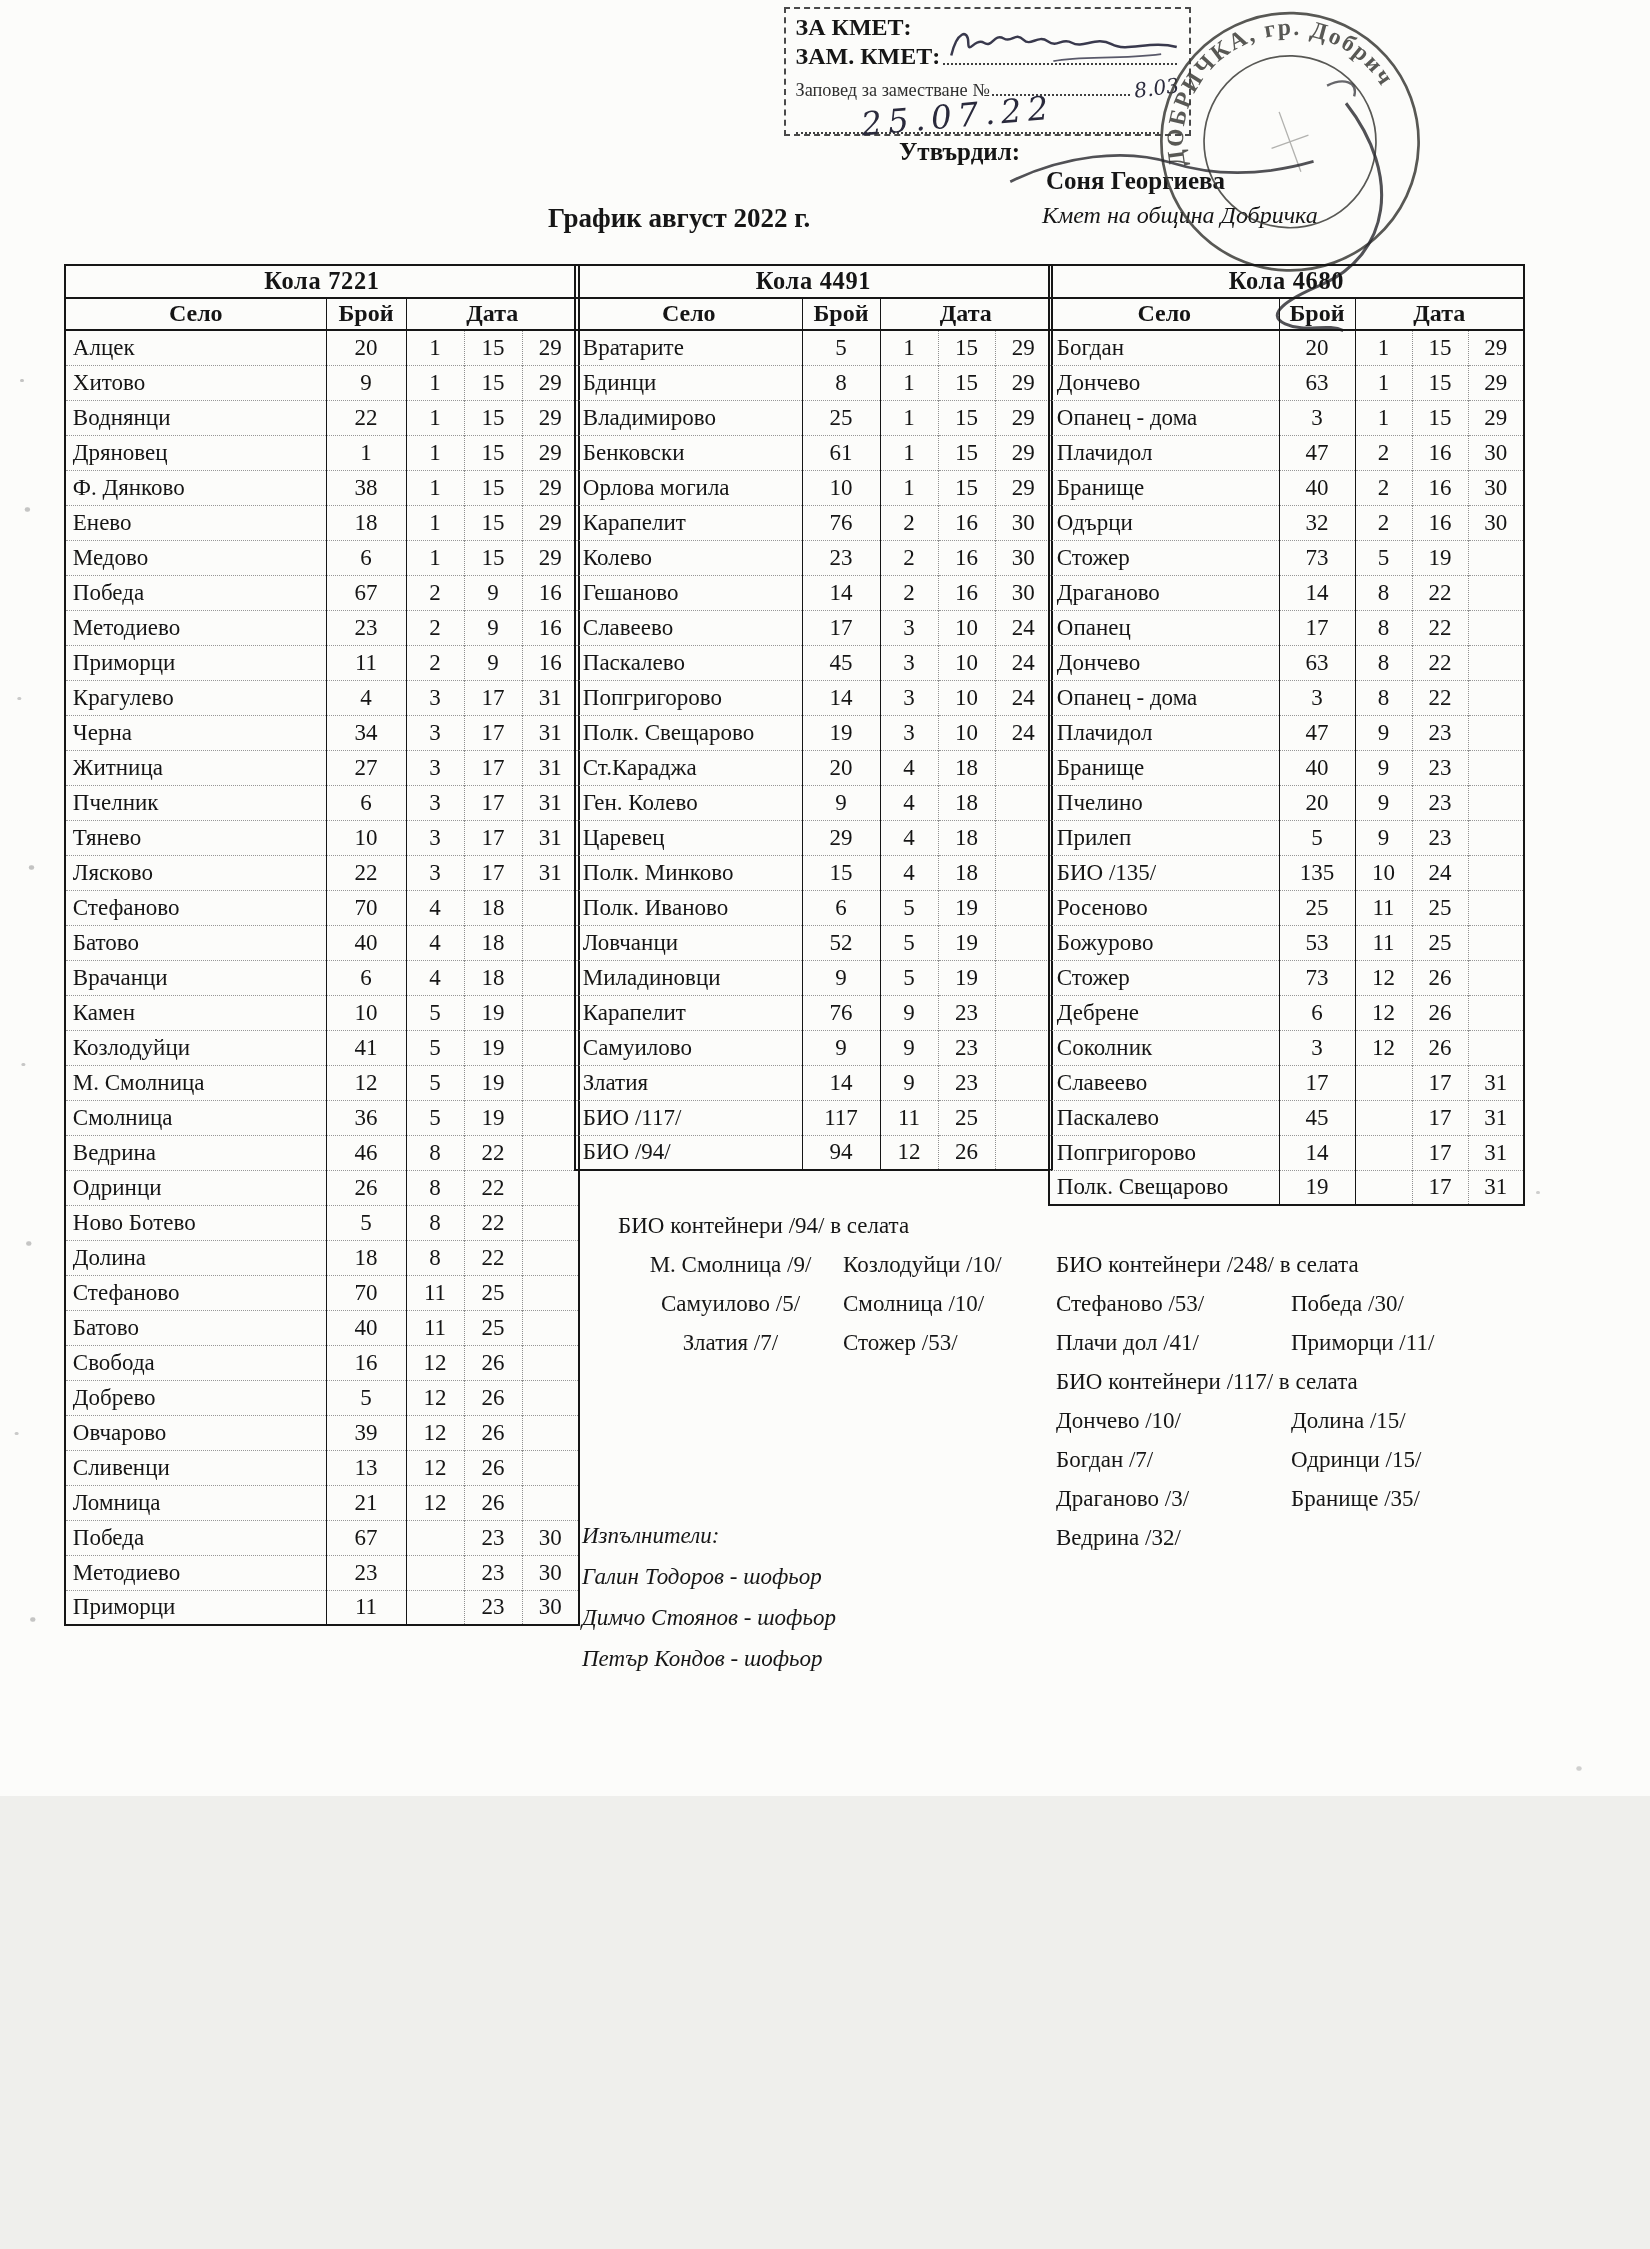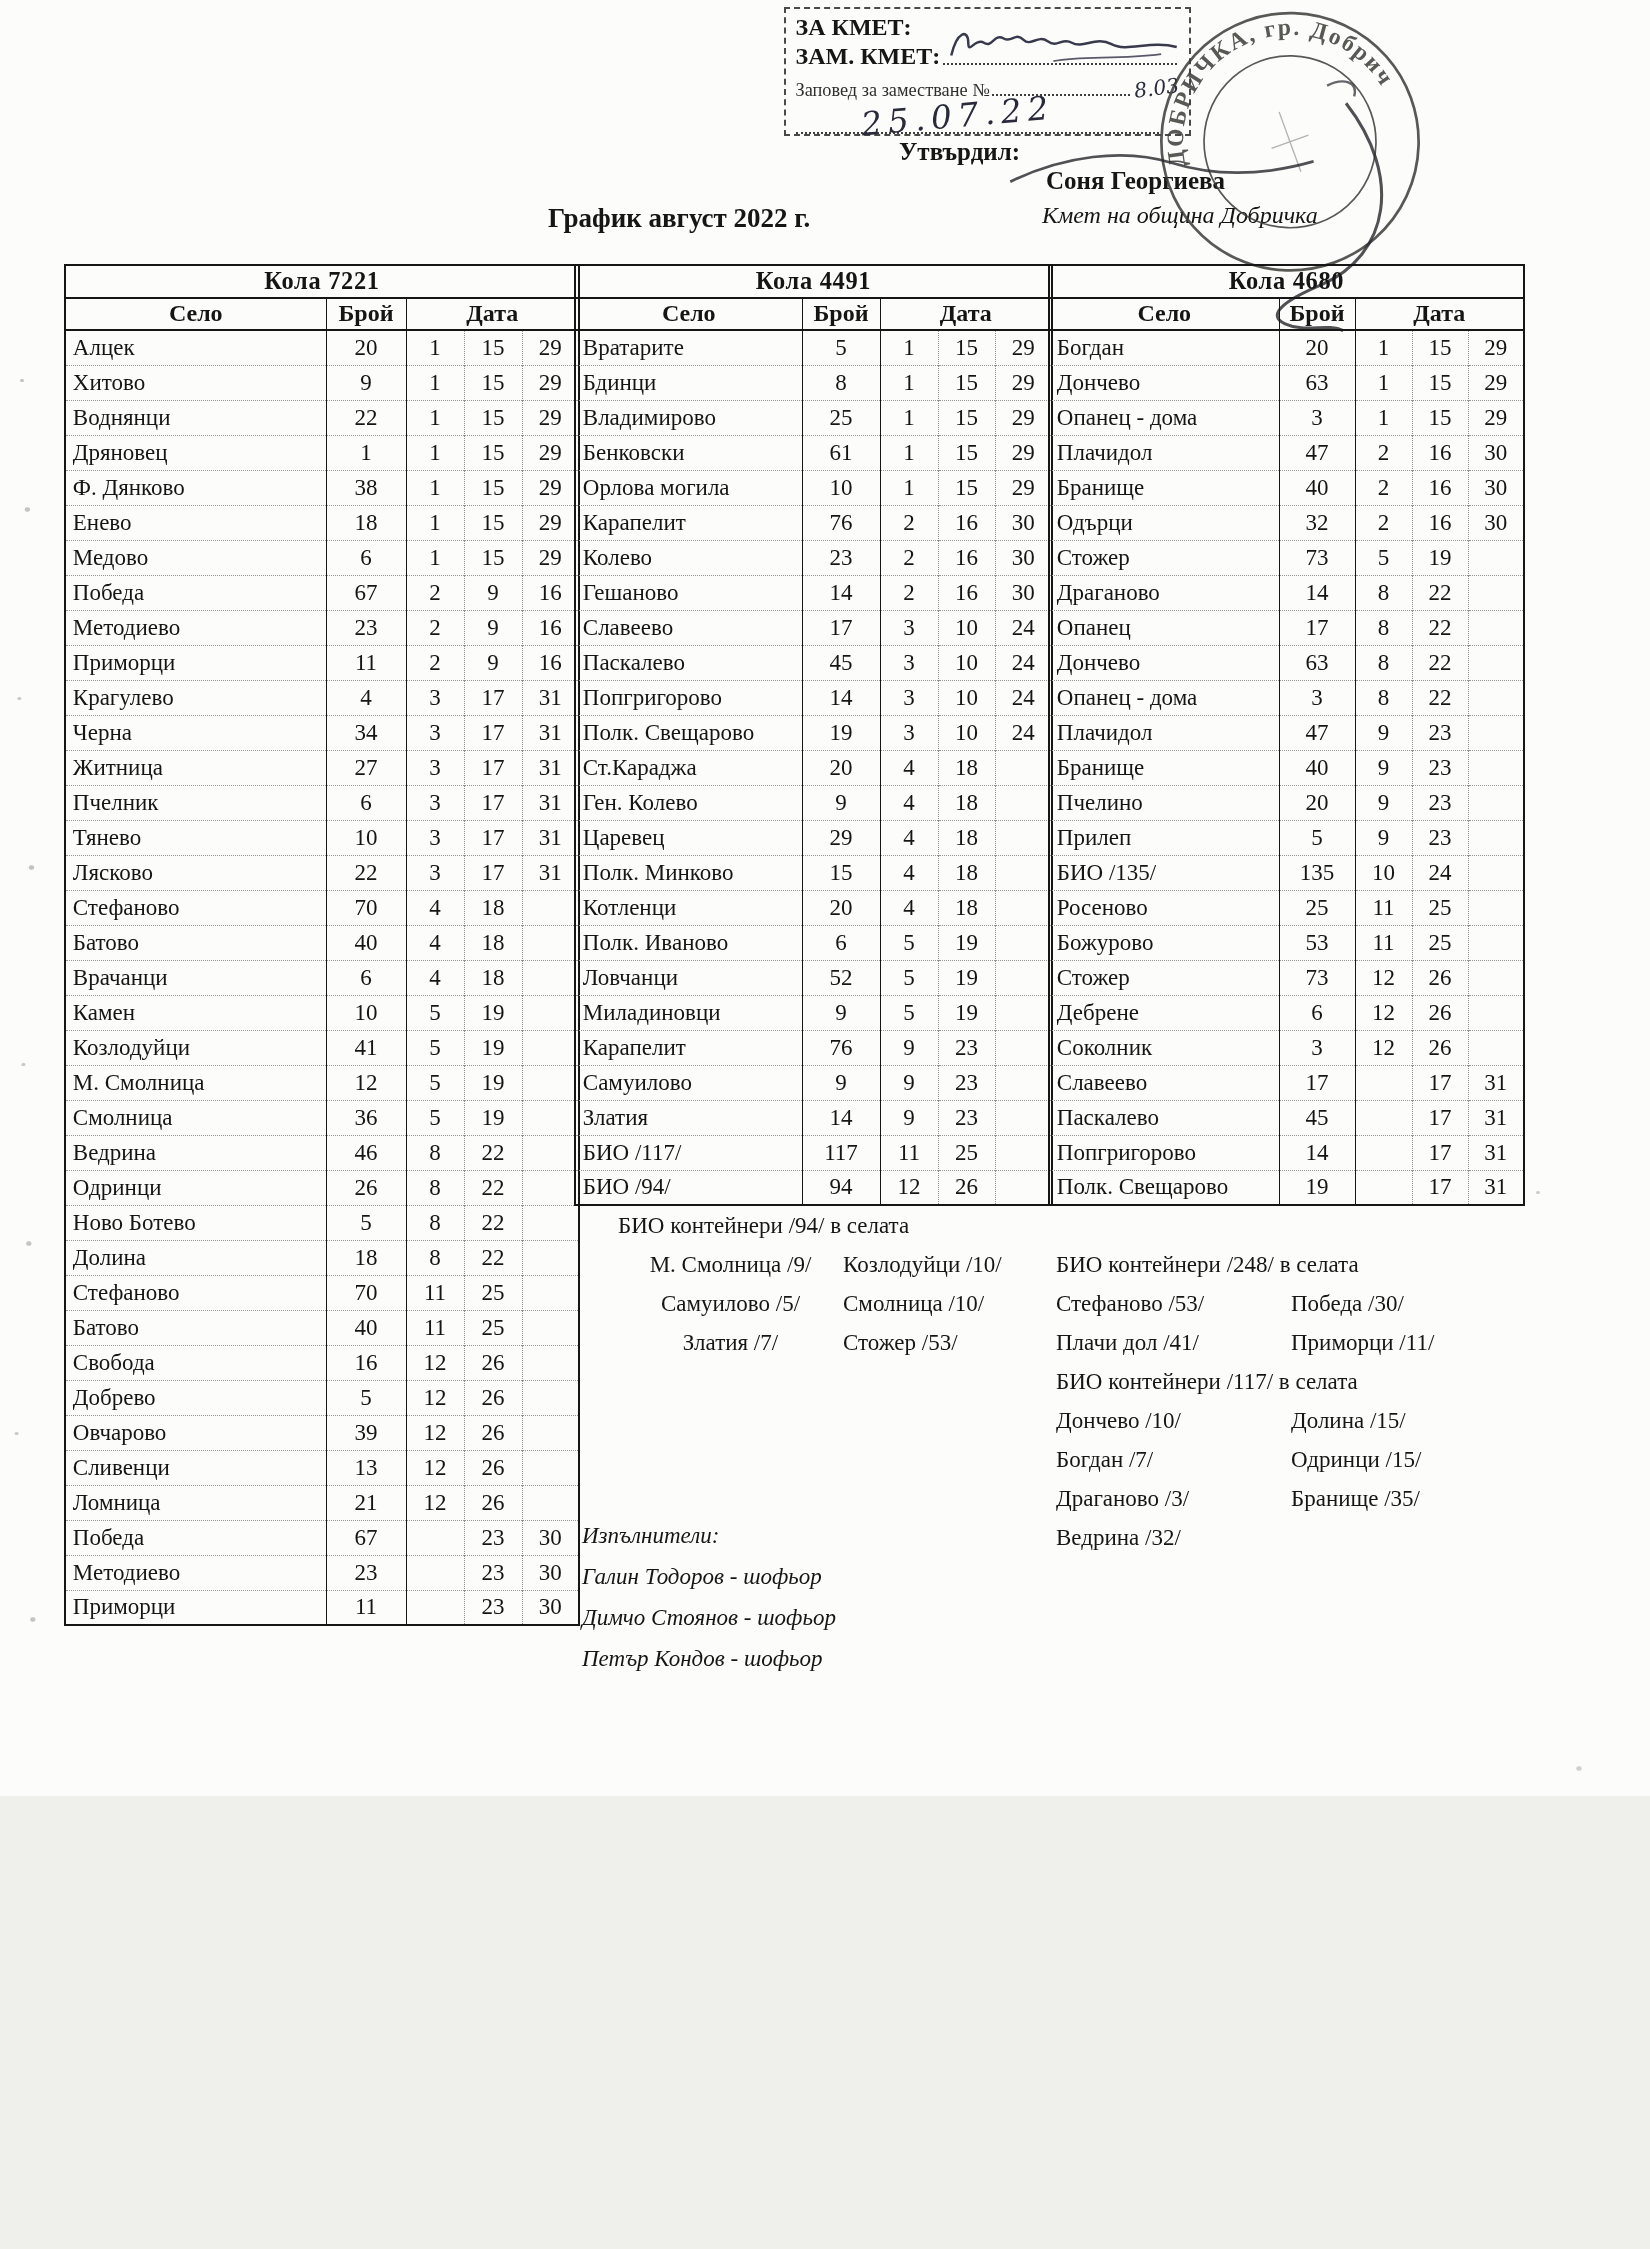--- a/index.html
+++ b/index.html
@@ -532,27 +532,20 @@
           <tr>
             <td class="selo">Царевец</td>
             <td class="broi">29</td>
             <td class="d1">4</td>
             <td class="d2">18</td>
             <td class="d3"></td>
           </tr>
           <tr>
             <td class="selo">Полк. Минково</td>
             <td class="broi">15</td>
-            <td class="d1">4</td>
-            <td class="d2">18</td>
-            <td class="d3"></td>
-          </tr>
-          <tr>
-            <td class="selo">Котленци</td>
-            <td class="broi">20</td>
             <td class="d1">4</td>
             <td class="d2">18</td>
             <td class="d3"></td>
           </tr>
           <tr>
             <td class="selo">Полк. Иваново</td>
             <td class="broi">6</td>
             <td class="d1">5</td>
             <td class="d2">19</td>
             <td class="d3"></td>

